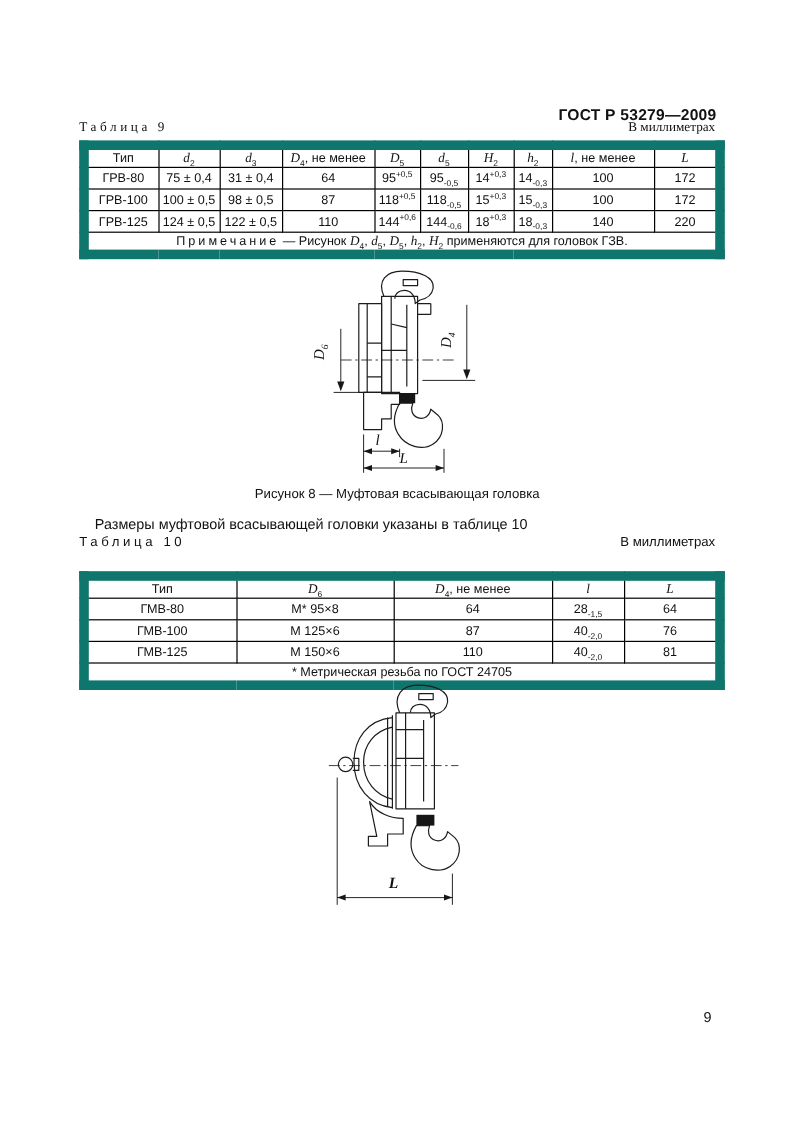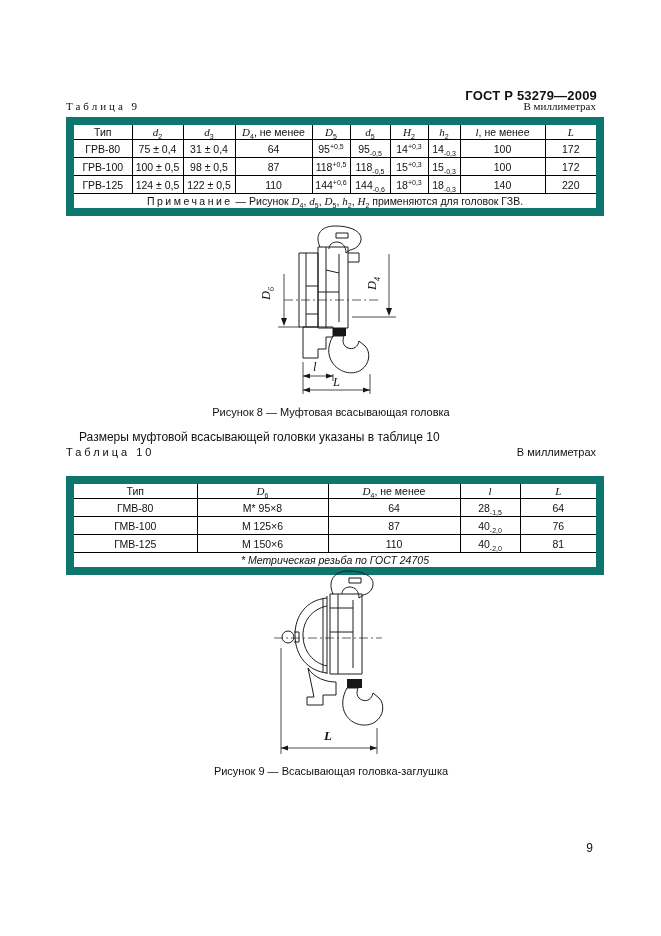--- a/index.html
+++ b/index.html
@@ -222,21 +222,21 @@
       <td><span>40</span><sub>-2,0</sub></td>
       <td>76</td>
     </tr>
     <tr>
       <td>ГМВ-125</td>
       <td>М 150×6</td>
       <td>110</td>
       <td><span>40</span><sub>-2,0</sub></td>
       <td>81</td>
     </tr>
-    <tr style="height:16px;font-style:italic;">
+    <tr style="height:16px;">
       <td class="foot-cell" colspan="5">* Метрическая резьба по ГОСТ 24705</td>
     </tr>
   </tbody>
     </table>
 
   <div class="fig" style="left:250px; top:568px; width:180px; height:192px;">
     <svg width="180" height="192" viewBox="0 0 180 192">
       <defs>
         <pattern id="h9" width="5" height="5" patternUnits="userSpaceOnUse" patternTransform="rotate(45)">
           <line x1="0" y1="0" x2="0" y2="5" stroke="#2a2a2a" stroke-width="0.8"></line>
@@ -270,18 +270,17 @@
 
       <line class="d" x1="31" y1="80" x2="31" y2="186"></line>
       <line class="d" x1="127" y1="160" x2="127" y2="186"></line>
       <line class="d" x1="31" y1="180" x2="127" y2="180"></line>
       <polygon points="31,180 38,177.5 38,182.5" fill="#161616"></polygon>
       <polygon points="127,180 120,177.5 120,182.5" fill="#161616"></polygon>
     </svg>
     <span class="dim-lbl" style="left:74px; top:160px; font-weight:bold; font-size:13px;">L</span>
   </div>
 
-  <div class="abs fig-caption" style="top:765px;">Рисунок 9 — Всасывающая головка-заглушка</div>
 
 
   <div class="abs page-num">9</div>
 
 </div>
 
 </body></html>

